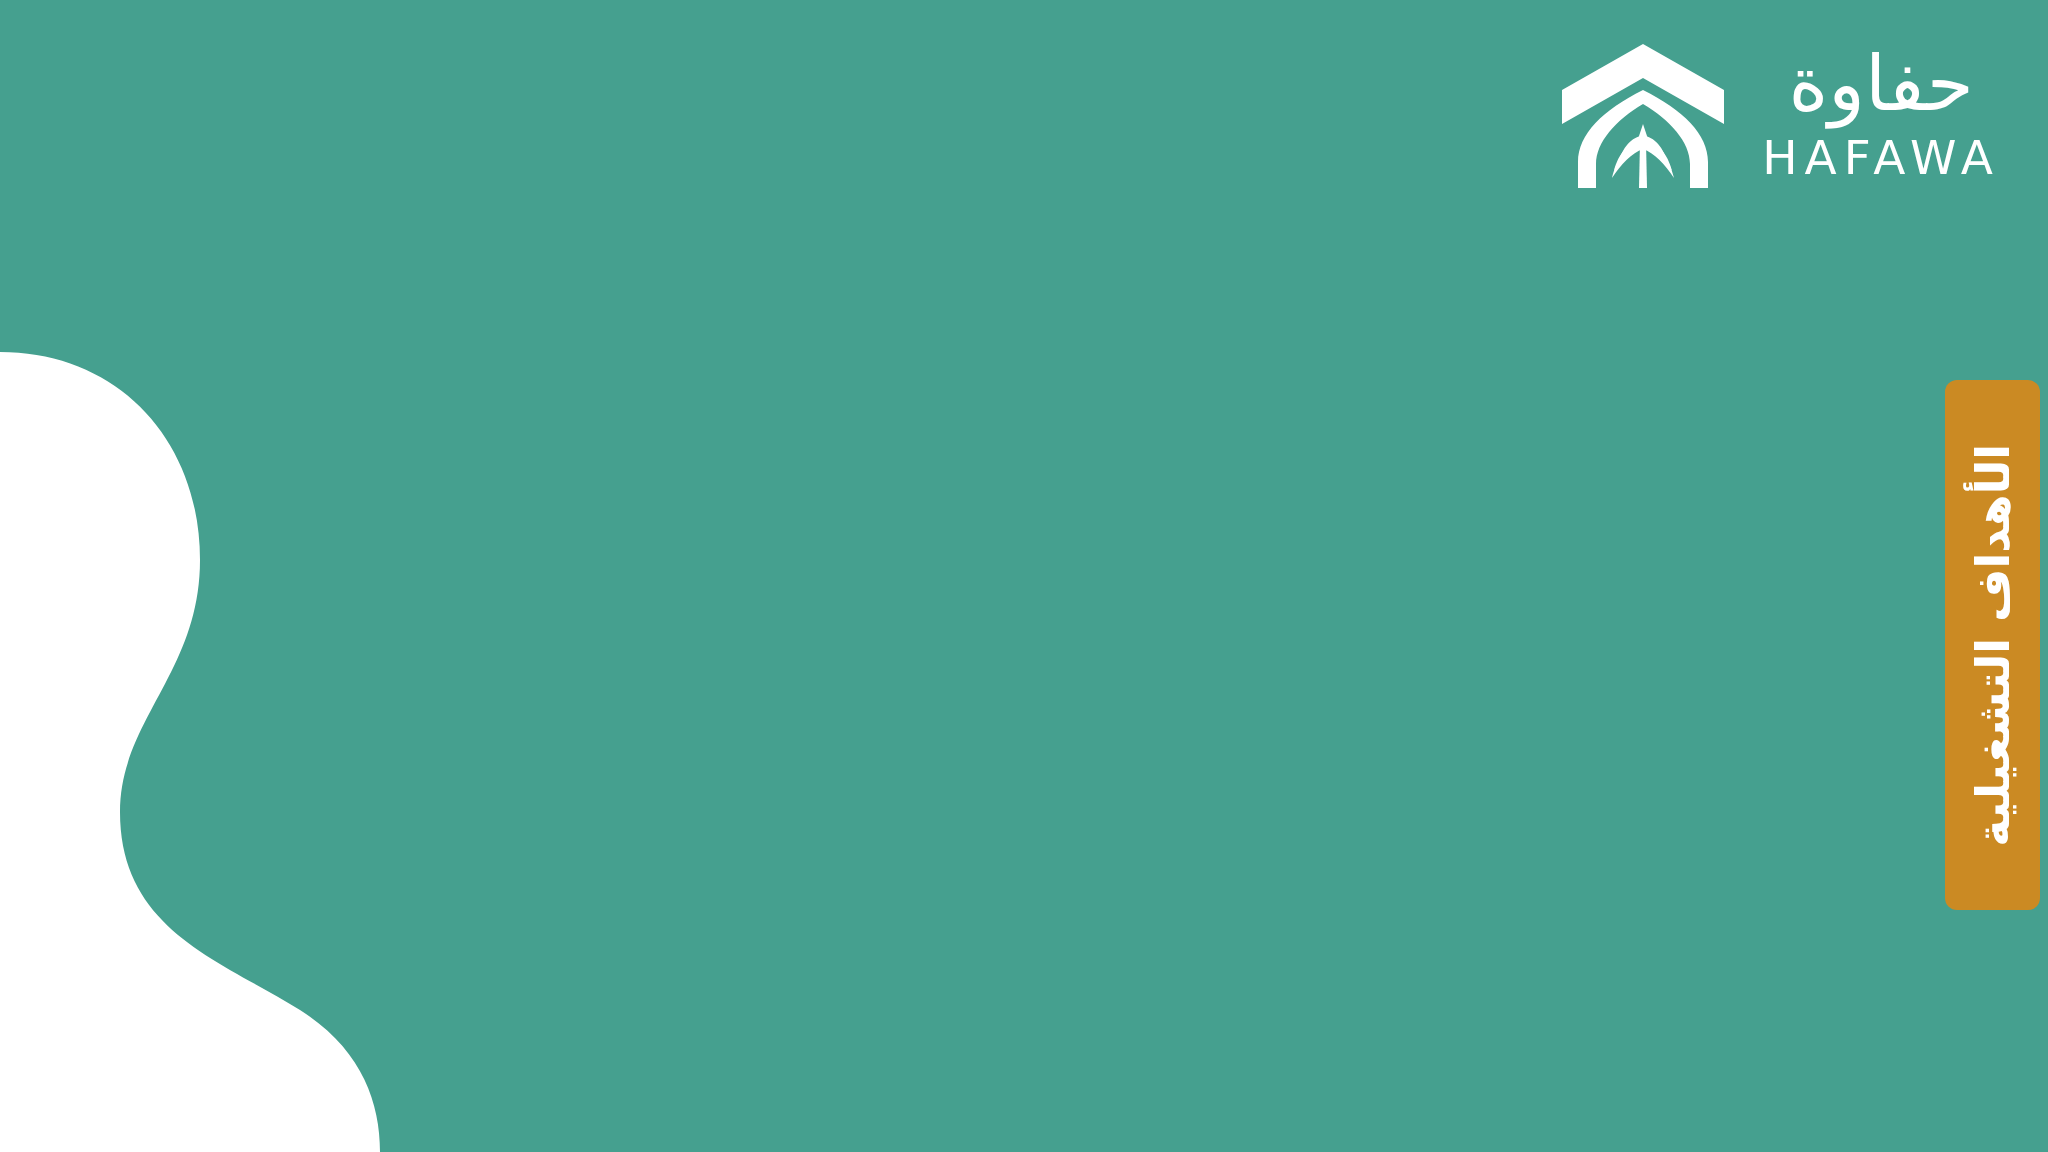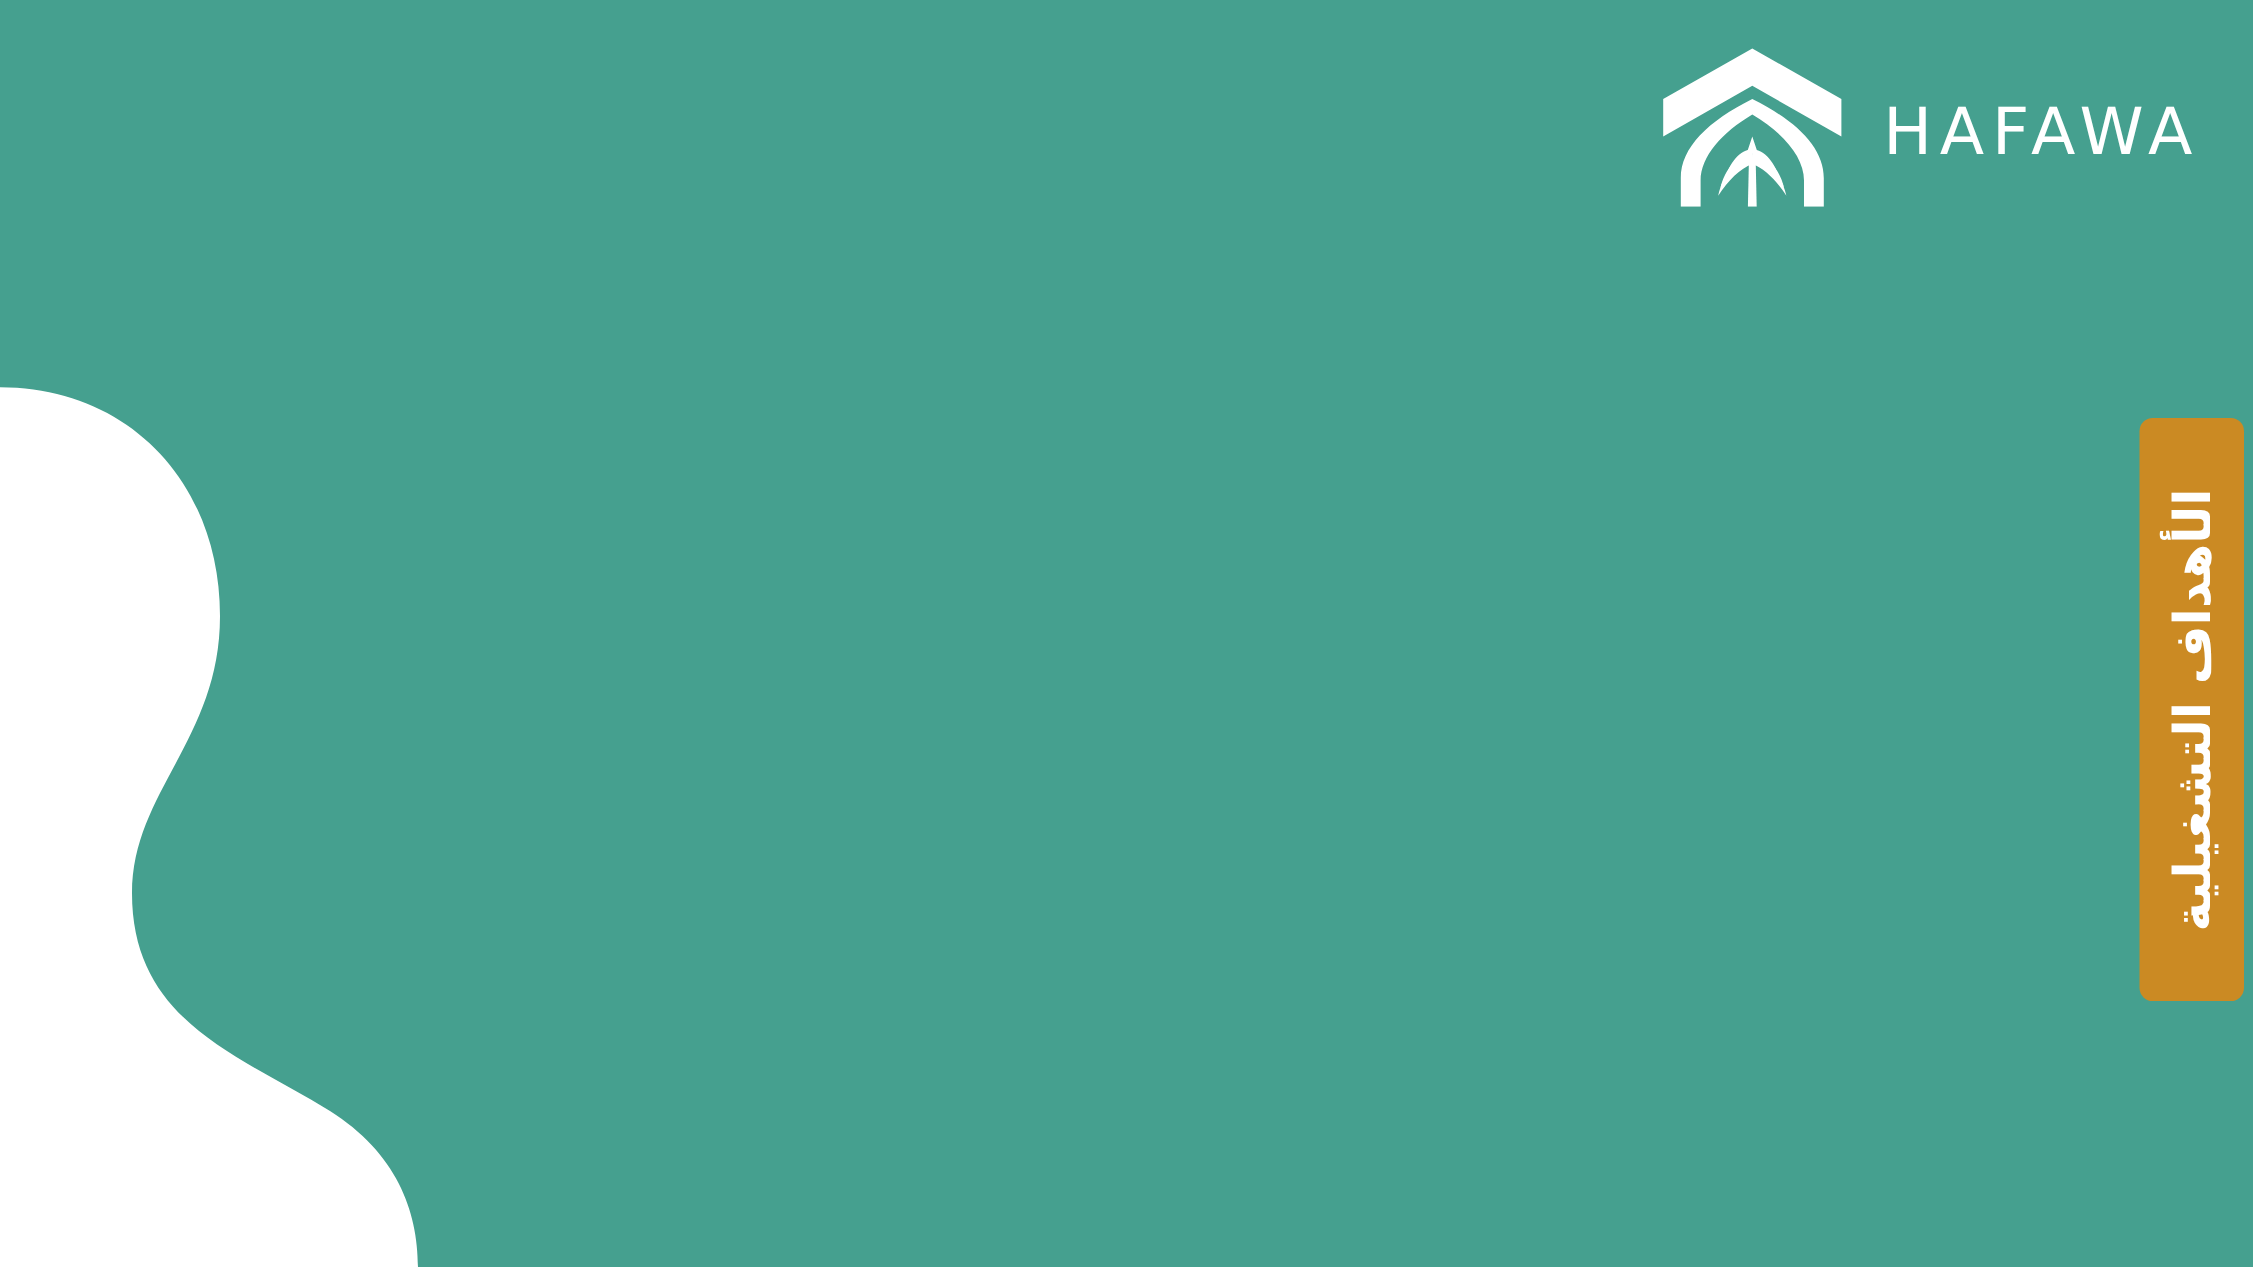--- a/index.html
+++ b/index.html
@@ -12,21 +12,21 @@
   }
   .stage{position:absolute;inset:0;}
 
   
   .wave{position:absolute;left:0;top:0;width:420px;height:1152px;pointer-events:none;}
 
   
   .logo-block{position:absolute;right:48px;top:38px;display:flex;align-items:center;gap:34px;}
   .logo-text{display:flex;flex-direction:column;align-items:center;line-height:1;}
   .logo-ar{color:#ffffff;font-size:76px;font-weight:400;letter-spacing:1px;}
-  .logo-en{color:#ffffff;font-size:59px;font-weight:400;letter-spacing:7px;margin-top:12px;}
+  .logo-en{color:#ffffff;font-size:47px;font-weight:400;letter-spacing:7px;margin-top:12px;}
   .logo-mark{width:170px;height:150px;}
 
   
   .title-bar{
     position:absolute;right:8px;top:380px;
     width:95px;height:530px;
     background:#cb8a23;border-radius:12px;
     display:flex;align-items:center;justify-content:center;
   }
   .title-bar span{
@@ -44,20 +44,21 @@
 <div class="stage">
 
   <svg class="wave" viewBox="0 0 420 1152" preserveAspectRatio="none">
     <path d="M0,352 C118,352 200,440 200,560 C200,672 120,720 120,812
              C120,930 220,960 300,1010 C360,1048 380,1100 380,1152
              L0,1152 Z" fill="#ffffff"></path>
   </svg>
 
   <div class="logo-block">
     <div class="logo-text">
+      <div class="logo-ar">حفاوة</div>
       <div class="logo-en">HAFAWA</div>
     </div>
     <svg class="logo-mark" viewBox="0 0 170 150">
       <path d="M85 6 L166 52 L166 86 L85 40 L4 86 L4 52 Z" fill="#ffffff"></path>
       <path d="M85 52 C125 72 150 96 150 124 L150 150 L132 150 L132 126
                C132 104 112 82 85 66 C58 82 38 104 38 126 L38 150 L20 150 L20 124
                C20 96 45 72 85 52 Z" fill="#ffffff"></path>
       <g fill="#ffffff">
         <path d="M85 86 L91 104 L85 101 L79 104 Z"></path>
         <path d="M85 98 C96 98 106 110 110 126 C104 114 95 106 85 104 Z"></path>

